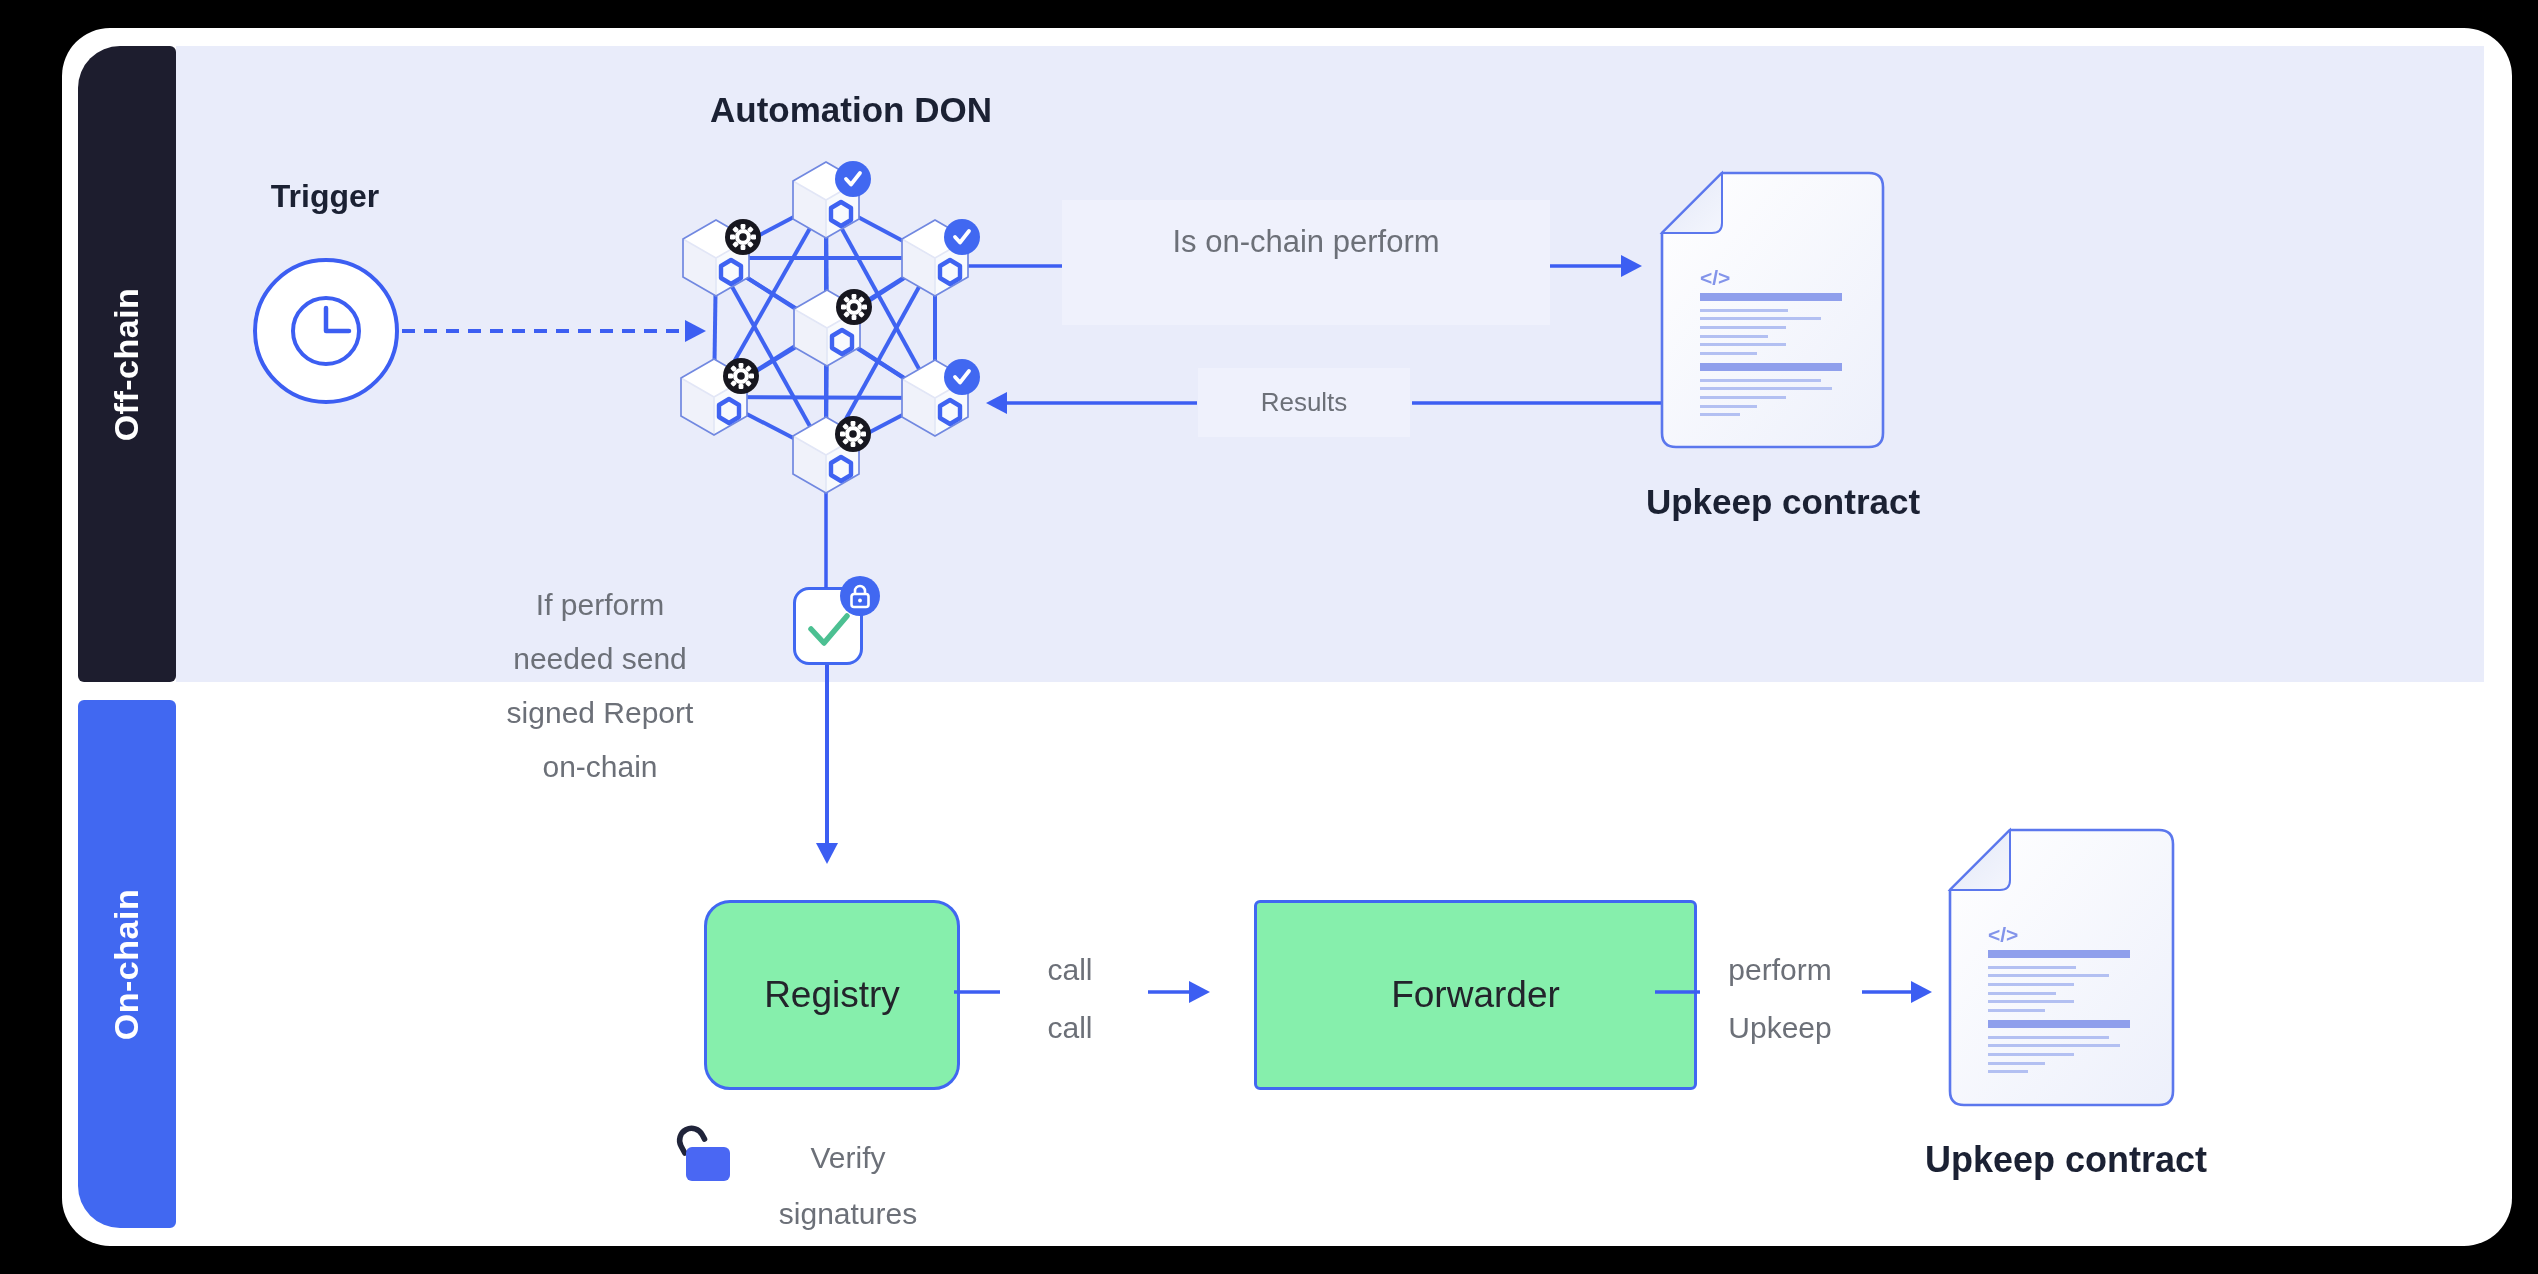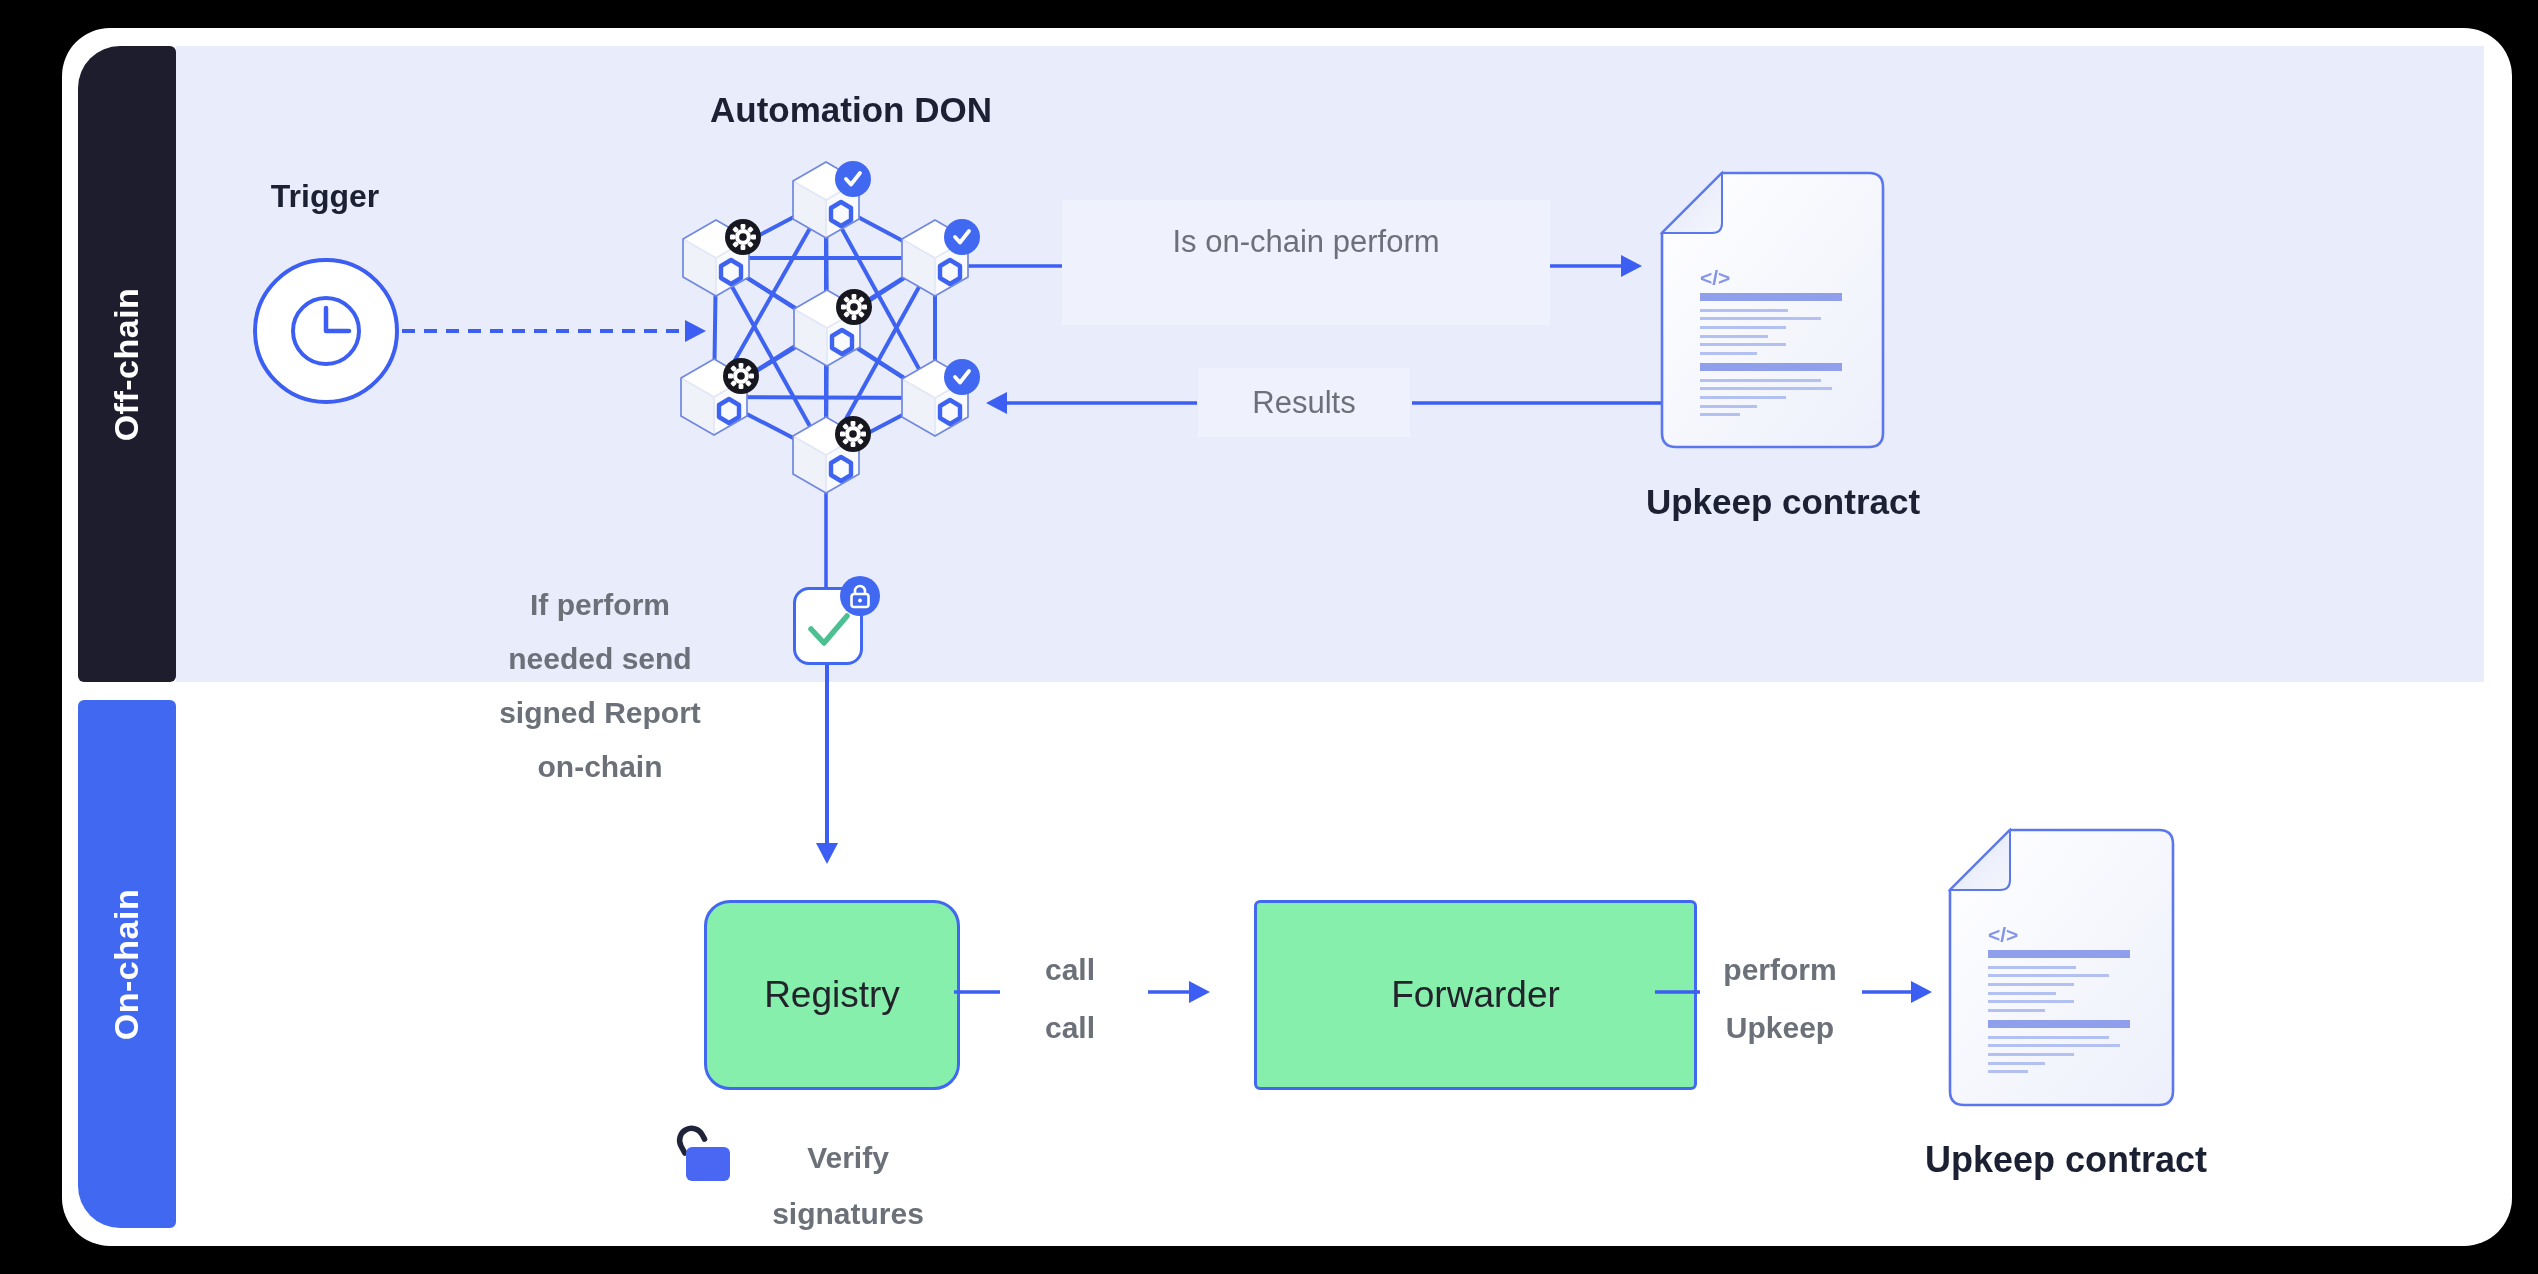--- a/index.html
+++ b/index.html
@@ -9,26 +9,26 @@
   .lavender{position:absolute;left:176px;top:46px;width:2308px;height:636px;background:#e9ecfa;}
   .bar{position:absolute;left:78px;width:98px;display:flex;align-items:center;justify-content:center;}
   .bar-off{top:46px;height:636px;background:#1d1d2e;border-radius:42px 6px 6px 6px;}
   .bar-on{top:700px;height:528px;background:#4168f1;border-radius:6px 6px 6px 42px;}
   .bar span{transform:rotate(-90deg);white-space:nowrap;color:#fff;font-weight:bold;font-size:34px;letter-spacing:.5px;}
   .h-label{position:absolute;color:#1b2133;font-weight:bold;text-align:center;}
   .trigger{left:225px;top:178px;width:200px;font-size:32px;}
   .don-title{left:651px;top:90px;width:400px;font-size:35px;}
   .upkeep-top{left:1633px;top:482px;width:300px;font-size:35px;}
   .upkeep-bottom{left:1911px;top:1139px;width:310px;font-size:36px;}
-  .gray{color:#6c7078;text-align:center;position:absolute;font-size:30px;font-weight:bold;}
+  .gray{color:#6c7078;text-align:center;position:absolute;font-size:30px;}
   .panel{position:absolute;background:#eff1fc;color:#6c7078;text-align:center;}
   .q-panel{left:1062px;top:200px;width:488px;height:125px;font-size:31px;}
   .q-panel div{line-height:56px;}
   .q-panel div:first-child{margin-top:14px;}
-  .r-panel{left:1198px;top:368px;width:212px;height:69px;font-size:31px;}
+  .r-panel{left:1198px;top:368px;width:212px;height:69px;font-size:26px;}
   .r-panel div{line-height:69px;}
   .note{left:440px;top:578px;width:320px;line-height:54px;}
   .calldata{left:1010px;top:941px;width:120px;line-height:58px;}
   .performupkeep{left:1700px;top:941px;width:160px;line-height:58px;}
   .verify{left:748px;top:1130px;width:200px;line-height:56px;}
   .node-box{position:absolute;background:#86efac;border:3px solid #4168f1;display:flex;align-items:center;justify-content:center;
             color:#23242b;font-size:37px;}
   .registry{left:704px;top:900px;width:250px;height:184px;border-radius:26px;}
   .forwarder{left:1218px;top:900px;width:437px;height:184px;border-radius:6px;margin-left:36px;}
   .report-box{position:absolute;left:793px;top:587px;width:70px;height:78px;background:#fff;

